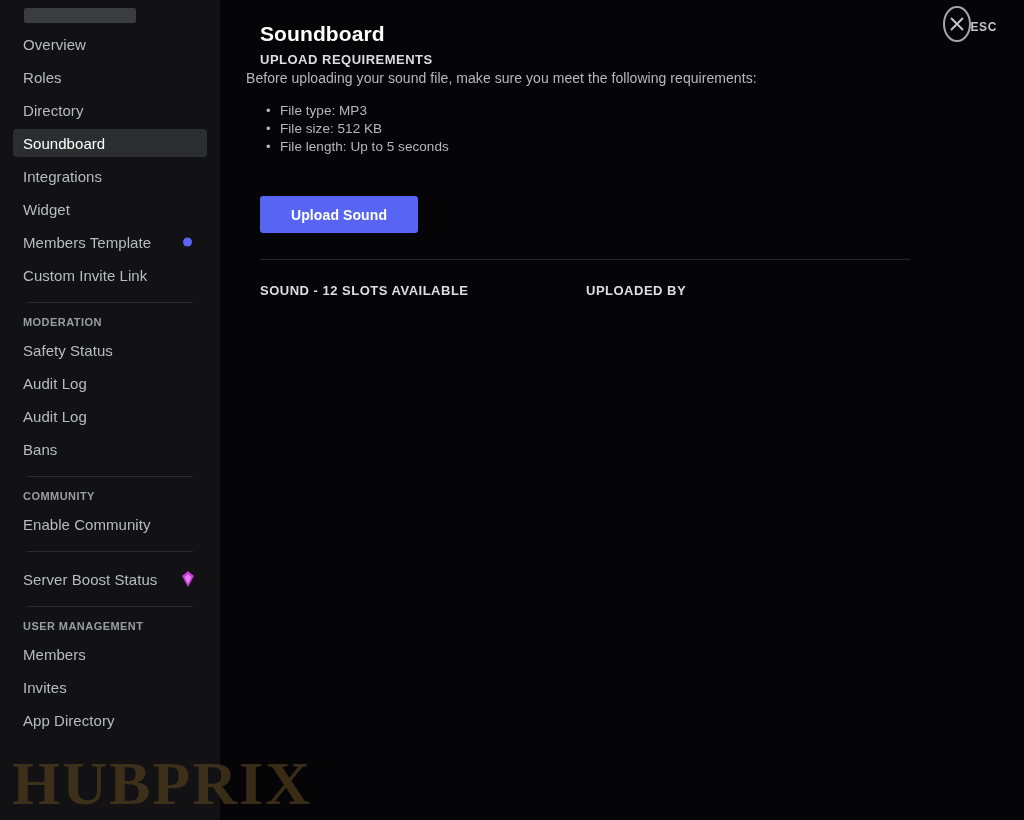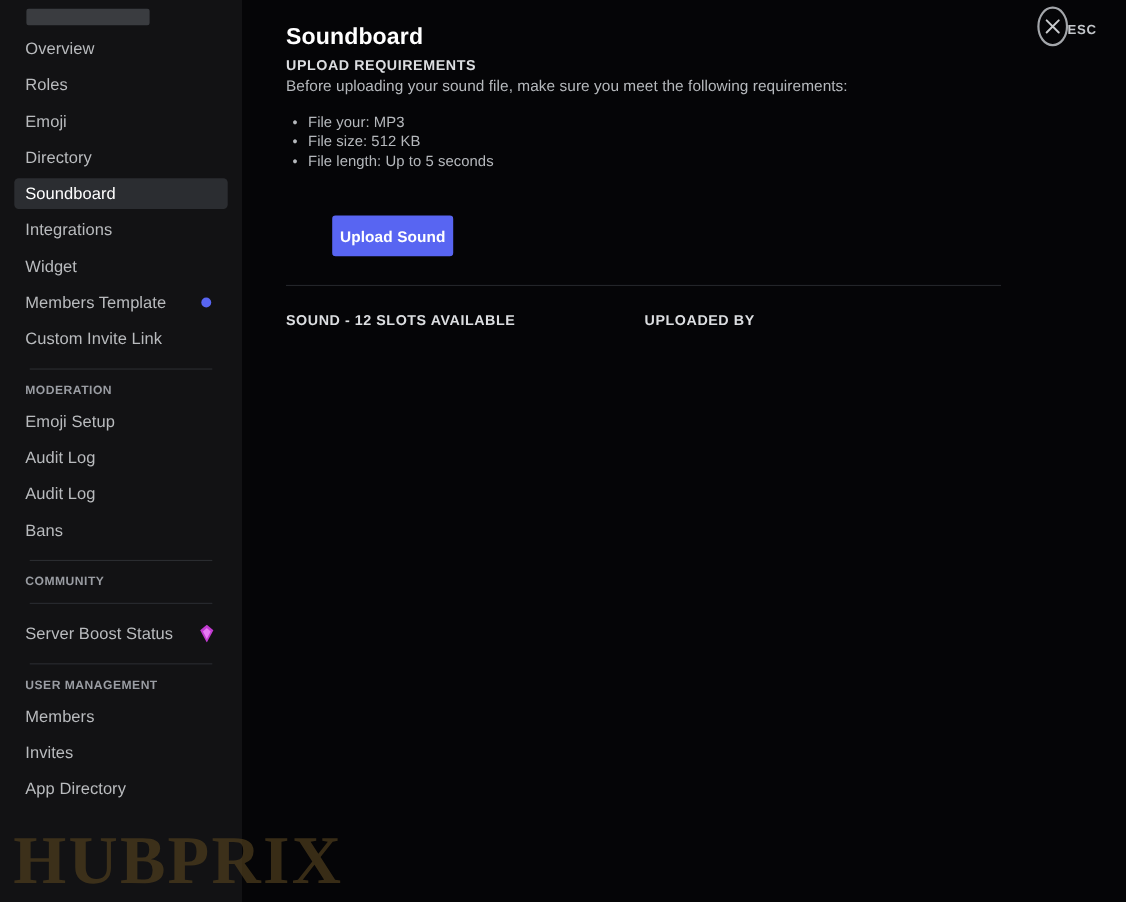--- a/index.html
+++ b/index.html
@@ -143,21 +143,21 @@
     top: 52px;
     font-size: 13px;
     font-weight: bold;
     letter-spacing: 0.5px;
     color: #dcdee1;
     text-transform: uppercase;
   }
 
   .section-desc {
     position: absolute;
-    left: 40px;
+    left: 26px;
     top: 70px;
     font-size: 14px;
     color: #b5b8bc;
     letter-spacing: 0.05px;
   }
 
   .req-list {
     position: absolute;
     left: 40px;
     top: 102px;
@@ -180,31 +180,30 @@
     top: 0;
     color: #b5b8bc;
     font-size: 13px;
   }
 
   .upload-btn {
     position: absolute;
     left: 40px;
     top: 196px;
     height: 37px;
-    padding: 0 7px;
+    padding: 0 31px;
     background: #5865f2;
     color: #ffffff;
     border: none;
     border-radius: 3px;
     font-size: 14px;
     font-weight: bold;
     font-family: "Liberation Sans", "DejaVu Sans", sans-serif;
     cursor: pointer;
     letter-spacing: 0.1px;
-    margin-left: 42px;
   }
 
   .content-divider {
     position: absolute;
     left: 40px;
     top: 259px;
     width: 650px;
     height: 1px;
     background: #232529;
   }
@@ -292,23 +291,20 @@
   <nav class="sidebar">
     <div class="skeleton-bar"></div>
     <div class="nav-list" id="nav-list">
         <div class="nav-item">
           <span class="nav-label">Overview</span>
         </div>
         <div class="nav-item">
           <span class="nav-label">Roles</span>
         </div>
         <div class="nav-item">
-          <span class="nav-label">Emoji</span>
-        </div>
-        <div class="nav-item">
           <span class="nav-label">Directory</span>
         </div>
         <div class="nav-item selected">
           <span class="nav-label">Soundboard</span>
         </div>
         <div class="nav-item">
           <span class="nav-label">Integrations</span>
         </div>
         <div class="nav-item">
           <span class="nav-label">Widget</span>
@@ -316,33 +312,36 @@
         <div class="nav-item">
           <span class="nav-label">Members Template</span>
           <span class="nav-badge-dot"></span>
         </div>
         <div class="nav-item">
           <span class="nav-label">Custom Invite Link</span>
         </div>
         <div class="nav-divider"></div>
         <div class="nav-header">MODERATION</div>
         <div class="nav-item">
-          <span class="nav-label">Emoji Setup</span>
+          <span class="nav-label">Safety Status</span>
         </div>
         <div class="nav-item">
           <span class="nav-label">Audit Log</span>
         </div>
         <div class="nav-item">
           <span class="nav-label">Audit Log</span>
         </div>
         <div class="nav-item">
           <span class="nav-label">Bans</span>
         </div>
         <div class="nav-divider"></div>
         <div class="nav-header">COMMUNITY</div>
+        <div class="nav-item">
+          <span class="nav-label">Enable Community</span>
+        </div>
         <div class="nav-divider"></div>
         <div class="nav-item">
           <span class="nav-label">Server Boost Status</span>
           <svg class="boost-gem" viewBox="0 0 14 16">
             <path d="M7 0 L13 5 L7 16 L1 5 Z" fill="#c13bd0"></path>
             <path d="M7 3 L10.5 6 L7 13 L3.5 6 Z" fill="#e77bf5"></path>
           </svg>
         </div>
         <div class="nav-divider"></div>
         <div class="nav-header">USER MANAGEMENT</div>
@@ -359,21 +358,21 @@
   </nav>
 
   <main class="content">
 
     <h1 class="page-title">Soundboard</h1>
 
     <div class="section-label">UPLOAD REQUIREMENTS</div>
     <div class="section-desc">Before uploading your sound file, make sure you meet the following requirements:</div>
 
     <ul class="req-list" id="req-list">
-        <li>File your: MP3</li>
+        <li>File type: MP3</li>
         <li>File size: 512 KB</li>
         <li>File length: Up to 5 seconds</li>
       </ul>
 
     <button class="upload-btn">Upload Sound</button>
 
     <div class="content-divider"></div>
 
     <div class="table-head">
       <div class="col-sound">SOUND - 12 SLOTS AVAILABLE</div>

